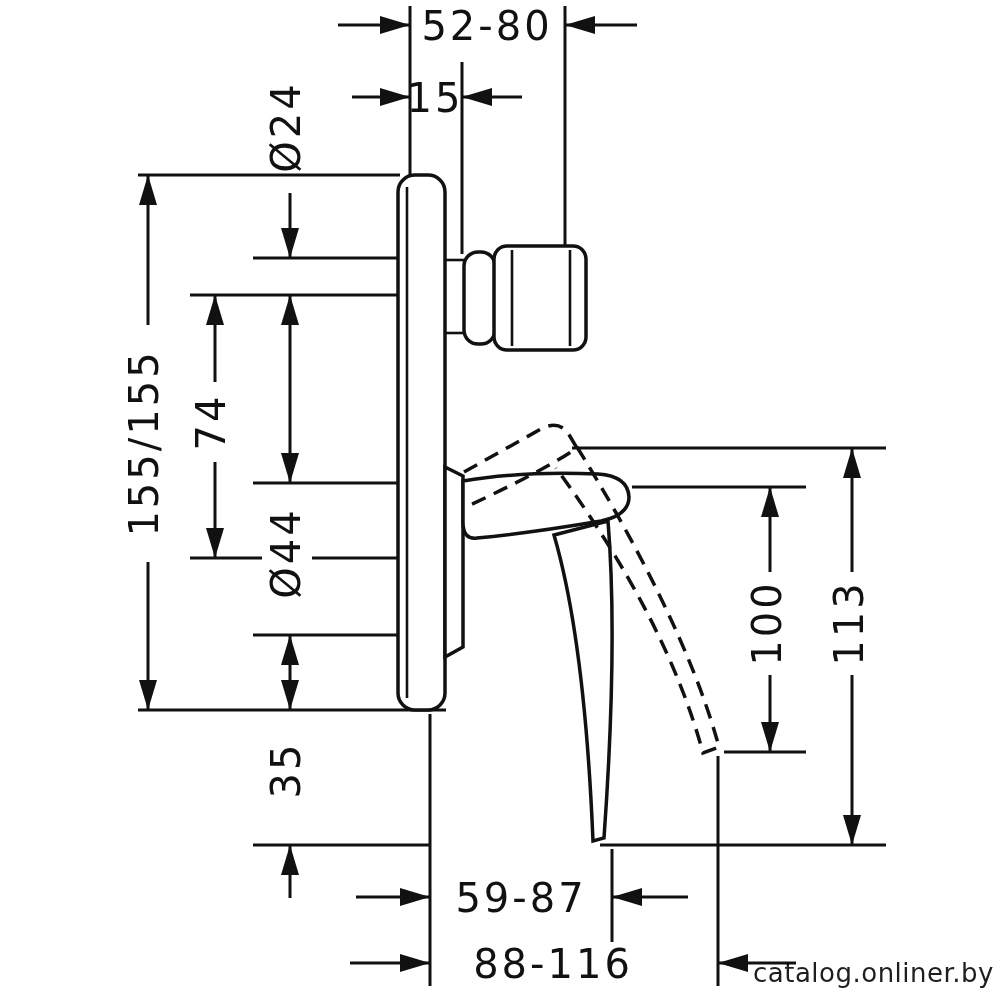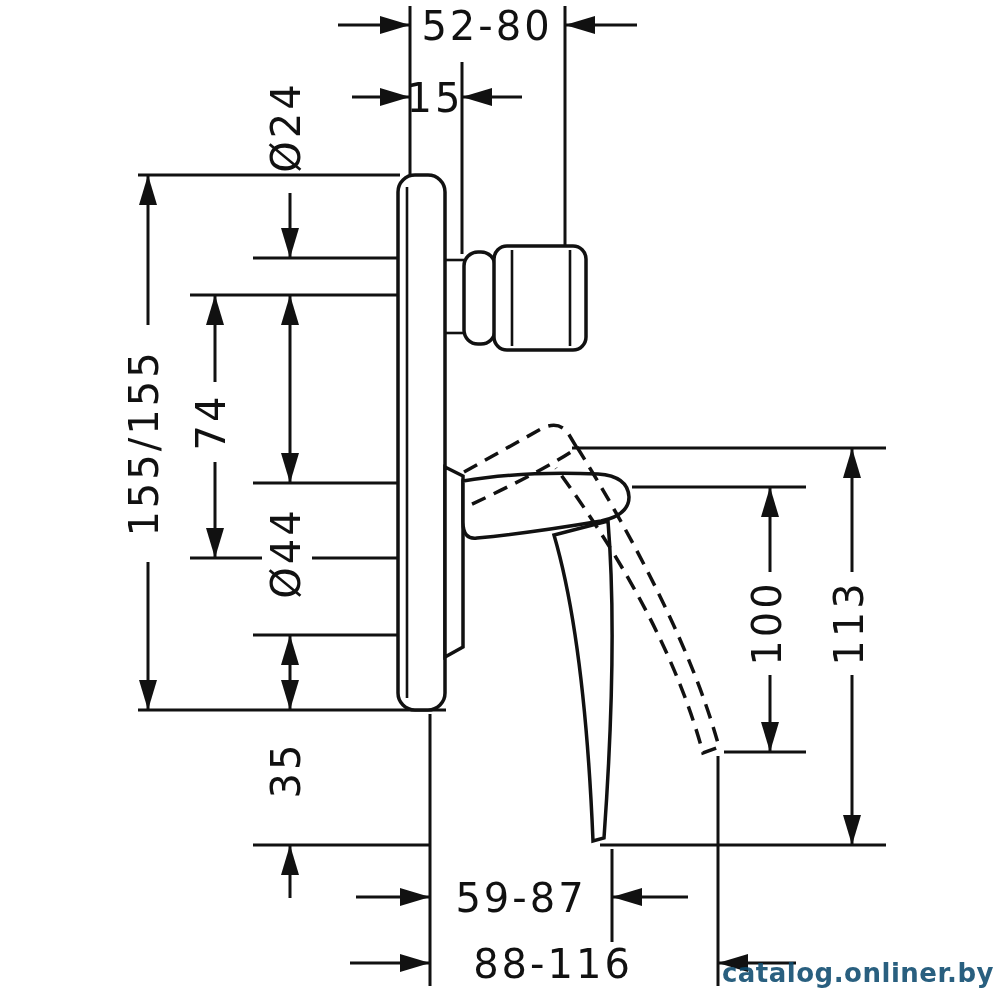--- a/index.html
+++ b/index.html
@@ -13,21 +13,21 @@
     fill:#111111;
   }
   .ext{stroke:#111111;stroke-width:3;fill:none;}
   .dim{stroke:#111111;stroke-width:3;fill:none;}
   .head{fill:#111111;stroke:none;}
   .part{stroke:#111111;stroke-width:3.5;fill:#ffffff;}
   .detail{stroke:#111111;stroke-width:2.6;fill:none;}
   .ghost{stroke:#111111;stroke-width:3.5;fill:none;stroke-dasharray:15 9;}
   #watermark{
     position:absolute;right:6px;bottom:12px;
-    font-size:26px;font-weight:700;color:#0c4a6e;
+    font-size:26px;font-weight:400;color:#000000;
     letter-spacing:0.5px;opacity:0.88;
   }
 </style>
 </head>
 <body>
 
 <div id="stage">
 <svg width="1000" height="1000" viewBox="0 0 1000 1000">
 
   <g>

